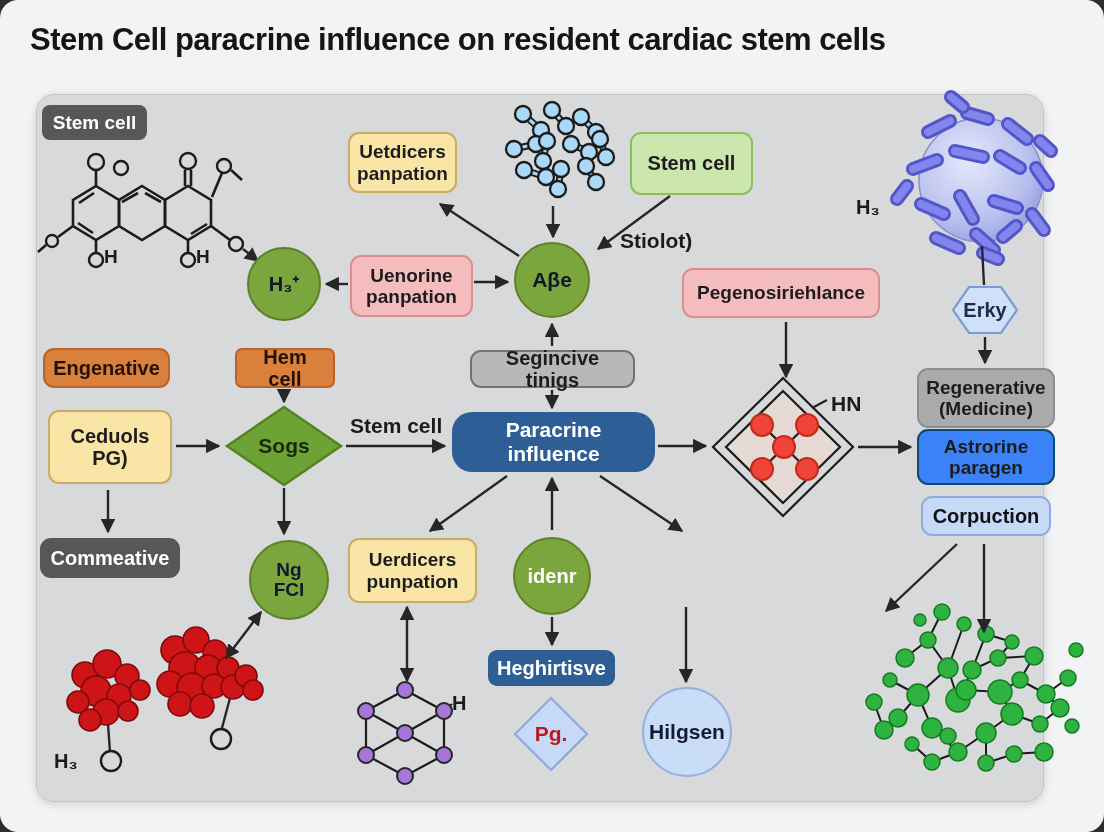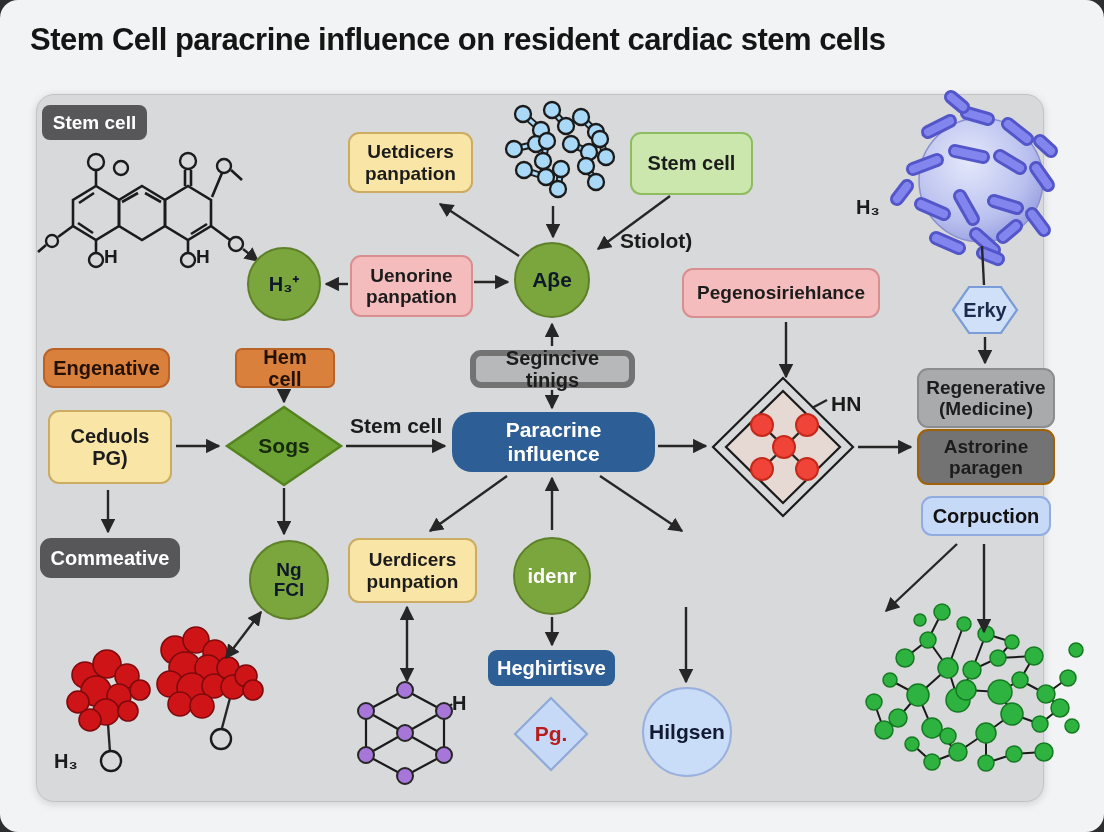--- a/index.html
+++ b/index.html
@@ -11,27 +11,27 @@
          background:#d8d9da;border:1px solid #c2c3c5;border-radius:18px;
          box-shadow:0 2px 8px rgba(0,0,0,.15);}
   svg.layer{position:absolute;left:0;top:0;z-index:2;}
   .box{position:absolute;z-index:3;display:flex;align-items:center;justify-content:center;
        text-align:center;font-weight:bold;color:#1c1c1c;border-radius:11px;
        line-height:1.12;padding:2px 8px;box-sizing:border-box;font-size:19px;}
   .circ{border-radius:50%;}
   .yellow{background:#f9e5a6;border:2px solid #ccab62;}
   .pink{background:#f5bcbd;border:2px solid #d98f90;}
   .orange{background:#d9813c;border:2px solid #bb6226;color:#241104;}
-  .grayb{background:#b7b8b9;border:6px solid #737373;}
+  .grayb{background:#b7b8b9;border:2px solid #737373;}
   .darkgray{background:#57575a;border:none;color:#fff;}
   .greenbox{background:#cbe7ad;border:2px solid #8dbd5f;}
   .greennode{background:#7ba63d;border:2px solid #5e8028;color:#0f172a;}
   .darkblue{background:#2d5e95;border:none;color:#fff;border-radius:20px;}
   .lightblue{background:#c6d9f7;border:2px solid #92ace0;color:#14203f;}
-  .tan{background:#737373;border:2px solid #a16207;}
+  .tan{background:#3b82f6;border:2px solid #0c4a6e;}
   .grayb2{background:#a8aaac;border:2px solid #8b8d8f;}
   .whitecirc{background:#f4f4f5;border:2px solid #d4d4d6;box-shadow:0 2px 6px rgba(0,0,0,.12);}
   .lbl{position:absolute;z-index:3;font-weight:bold;color:#1b1b1b;white-space:nowrap;}
   
   .ar{stroke:#262626;stroke-width:2.4;fill:none;marker-end:url(#ah);}
   .ar2{stroke:#262626;stroke-width:2.4;fill:none;marker-end:url(#ah);marker-start:url(#ah);}
   .ln{stroke:#262626;stroke-width:2.4;fill:none;}
   .ch{stroke:#1b1b1b;stroke-width:2.6;fill:none;}
   .at{fill:#d8d9da;stroke:#1b1b1b;stroke-width:2.4;}
   .bb{stroke:#1b1b1b;stroke-width:7;stroke-linecap:round;}
@@ -334,21 +334,21 @@
       <line class="ar2" x1="261" y1="612" x2="226" y2="658"></line>
       <line class="ar2" x1="407" y1="607" x2="407" y2="681"></line>
       <line class="ar" x1="552" y1="617" x2="552" y2="645"></line>
       <line class="ar" x1="686" y1="607" x2="686" y2="682"></line>
       <line class="ar" x1="957" y1="544" x2="886" y2="611"></line>
       <line class="ar" x1="984" y1="544" x2="984" y2="632"></line>
     </g>
   </svg>
 
   <div class="box darkgray" style="left:42px;top:105px;width:105px;height:35px;border-radius:8px;">Stem cell</div>
-  <div class="box yellow" style="left:348px;top:132px;width:125px;height:61px;">Uetdicers panpation</div>
+  <div class="box yellow" style="left:348px;top:132px;width:109px;height:61px;">Uetdicers panpation</div>
   <div class="box greenbox" style="left:630px;top:132px;width:123px;height:63px;font-size:20px;">Stem cell</div>
   <div class="box circ greennode" style="left:247px;top:247px;width:74px;height:74px;font-size:20px;">H₃⁺</div>
   <div class="box pink" style="left:350px;top:255px;width:123px;height:62px;">Uenorine panpation</div>
   <div class="box circ greennode" style="left:514px;top:242px;width:76px;height:76px;font-size:21px;">Aβe</div>
   <div class="box pink" style="left:682px;top:268px;width:198px;height:50px;">Pegenosiriehlance</div>
   <div class="box" style="left:953px;top:287px;width:64px;height:46px;background:none;border:none;color:#1c2a4d;font-size:20px;">Erky</div>
   <div class="box grayb2" style="left:917px;top:368px;width:138px;height:60px;">Regenerative (Medicine)</div>
   <div class="box orange" style="left:43px;top:348px;width:127px;height:40px;font-size:20px;">Engenative</div>
   <div class="box orange" style="left:235px;top:348px;width:100px;height:40px;font-size:20px;border-radius:7px;">Hem cell</div>
   <div class="box grayb" style="left:470px;top:350px;width:165px;height:38px;font-size:20px;">Segincive tinigs</div>

